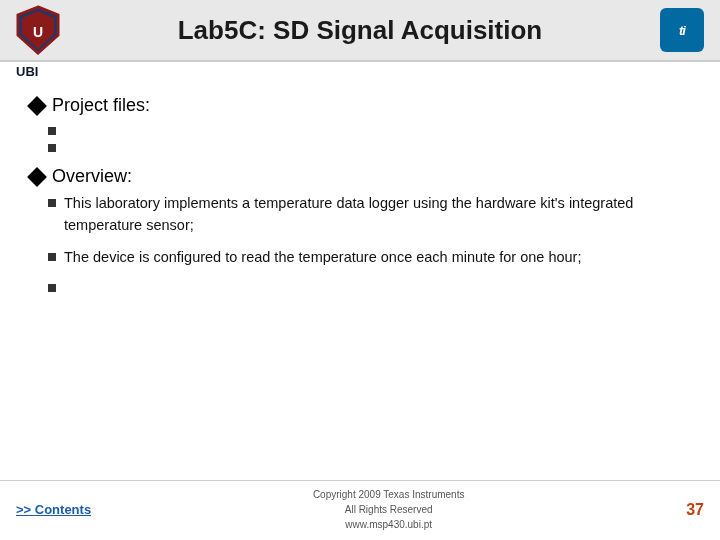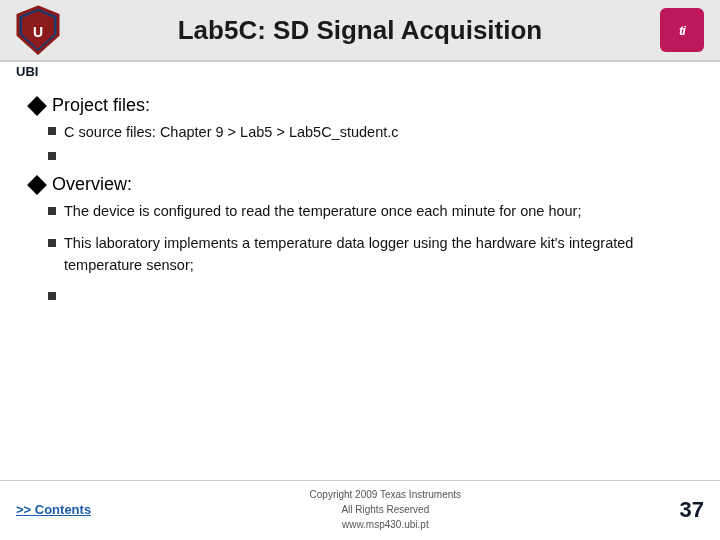--- a/index.html
+++ b/index.html
@@ -145,30 +145,30 @@
     }
 
     .footer-copyright {
       font-size: 10px;
       color: #555;
       text-align: center;
       line-height: 1.5;
     }
 
     .footer-page {
-      font-size: 22px;
-      font-weight: bold;
-      color: #0f172a;
+      font-size: 16px;
+      font-weight: bold;
+      color: #c2410c;
     }
 
     
     .ti-logo-container {
       width: 44px;
       height: 44px;
-      background: #be185d;
+      background: #0369a1;
       border-radius: 6px;
       display: flex;
       align-items: center;
       justify-content: center;
       color: white;
       font-size: 13px;
       font-weight: bold;
       font-style: italic;
       letter-spacing: -1px;
     }
@@ -195,41 +195,40 @@
 <div class="content">
 
   <div class="section">
     <div class="section-title">
       <span class="diamond"></span>
       <span>Project files:</span>
     </div>
     <ul class="bullet-list">
       <li>
         <span class="bullet-square"></span>
-        <span>C source files: Chapter 9 &gt; Lab5 &gt; Lab5C_student.c</span>
       </li>
       <li>
         <span class="bullet-square"></span>
       </li>
     </ul>
   </div>
 
   <div class="section">
     <div class="section-title">
       <span class="diamond"></span>
       <span>Overview:</span>
     </div>
     <ul class="overview-list">
       <li>
         <span class="bullet-square"></span>
+        <span>This laboratory implements a temperature data logger using the hardware kit's integrated temperature sensor;</span>
+      </li>
+      <li>
+        <span class="bullet-square"></span>
         <span>The device is configured to read the temperature once each minute for one hour;</span>
-      </li>
-      <li>
-        <span class="bullet-square"></span>
-        <span>This laboratory implements a temperature data logger using the hardware kit's integrated temperature sensor;</span>
       </li>
       <li>
         <span class="bullet-square"></span>
       </li>
     </ul>
   </div>
 
 </div>
 
 <div class="footer">

